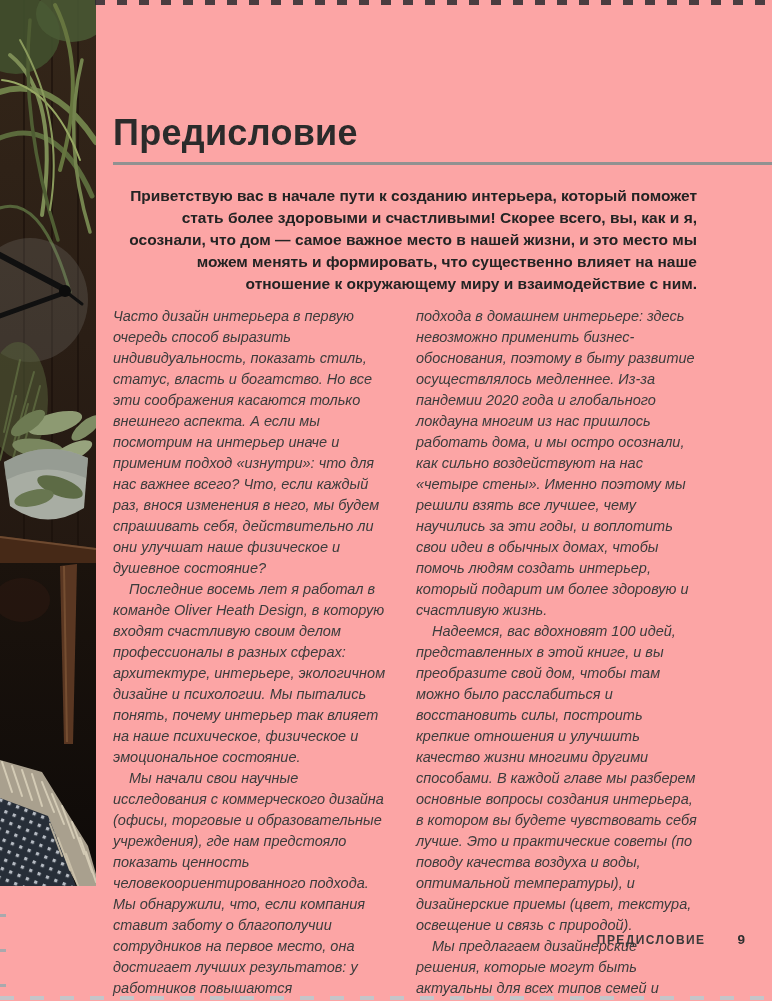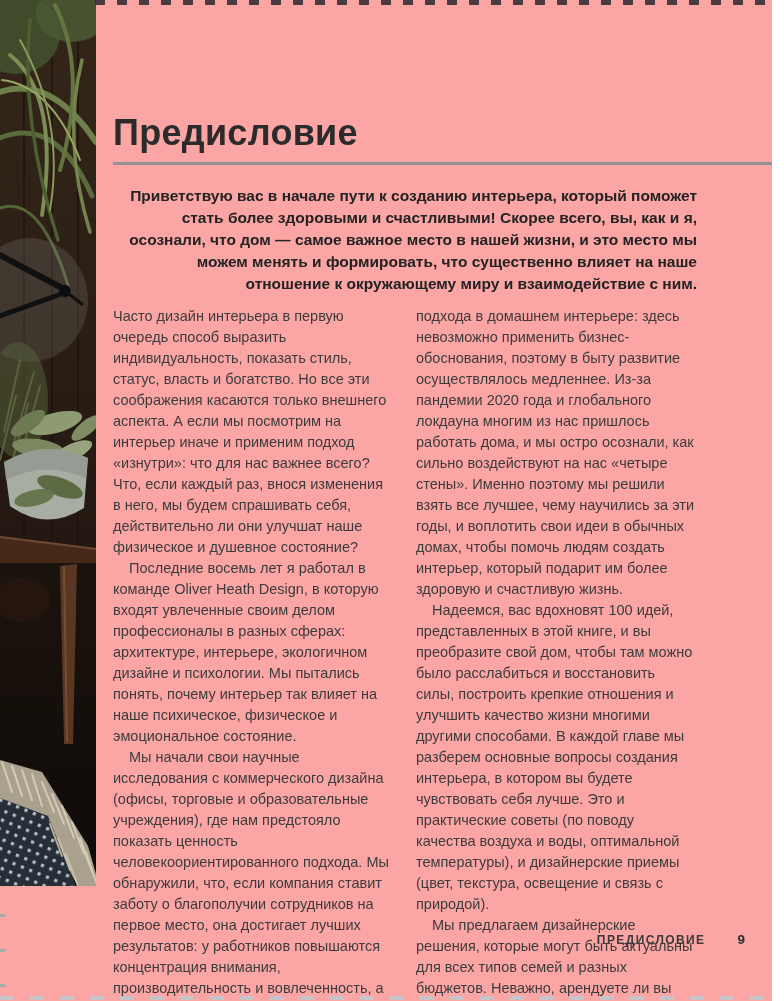--- a/index.html
+++ b/index.html
@@ -28,21 +28,21 @@
   .rule{position:absolute;left:113px;top:162px;width:671px;height:3px;background:#919191;}
   .intro{
     position:absolute;left:113px;top:185px;width:584px;margin:0;
     font-size:15.5px;line-height:22px;font-weight:bold;color:#232323;text-align:right;
   }
   .columns{
     position:absolute;left:113px;top:306px;width:584px;
     display:flex;gap:22px;
   }
   .column{width:281px;font-size:14.5px;line-height:21px;color:#3c3c3c;}
-  .column p{margin:0;}
+  .column p{margin:0;font-style:italic;}
   .column p.indent{text-indent:16px;}
   .footer{
     position:absolute;top:932px;left:113px;width:632px;
     display:flex;justify-content:flex-end;align-items:baseline;gap:32px;
   }
   .footer-label{font-size:12px;font-weight:bold;letter-spacing:1.4px;color:#3b3b3b;}
   .footer-page{font-size:13.5px;font-weight:bold;color:#2e2e2e;}
 </style>
 </head>
 <body>
@@ -150,21 +150,21 @@
   <div class="left-tick" style="top:984px"></div>
 
   <h1 class="title">Предисловие</h1>
   <div class="rule"></div>
 
   <p class="intro">Приветствую вас в начале пути к созданию интерьера, который поможет стать более здоровыми и счастливыми! Скорее всего, вы, как и я, осознали, что дом — самое важное место в нашей жизни, и это место мы можем менять и формировать, что существенно влияет на наше отношение к окружающему миру и взаимодействие с ним.</p>
 
   <div class="columns">
     <div class="column">
         <p>Часто дизайн интерьера в первую очередь способ выразить индивидуальность, показать стиль, статус, власть и богатство. Но все эти соображения касаются только внешнего аспекта. А если мы посмотрим на интерьер иначе и применим подход «изнутри»: что для нас важнее всего? Что, если каждый раз, внося изменения в него, мы будем спрашивать себя, действительно ли они улучшат наше физическое и душевное состояние?</p>
-        <p class="indent">Последние восемь лет я работал в команде Oliver Heath Design, в которую входят увлеченные своим делом профессионалы в разных сферах: архитектуре, интерьере, экологичном дизайне и психологии. Мы пытались понять, почему интерьер так влияет на наше психическое, физическое и эмоциональное состояние.</p>
+        <p class="indent">Последние восемь лет я работал в команде Oliver Heath Design, в которую входят счастливую своим делом профессионалы в разных сферах: архитектуре, интерьере, экологичном дизайне и психологии. Мы пытались понять, почему интерьер так влияет на наше психическое, физическое и эмоциональное состояние.</p>
         <p class="indent">Мы начали свои научные исследования с коммерческого дизайна (офисы, торговые и образовательные учреждения), где нам предстояло показать ценность человекоориентированного подхода. Мы обнаружили, что, если компания ставит заботу о благополучии сотрудников на первое место, она достигает лучших результатов: у работников повышаются концентрация внимания, производительность и вовлеченность, а за счет снижения текучки кадров и количества прогулов сокращаются затраты.</p>
       </div>
     <div class="column">
         <p>подхода в домашнем интерьере: здесь невозможно применить бизнес-обоснования, поэтому в быту развитие осуществлялось медленнее. Из-за пандемии 2020 года и глобального локдауна многим из нас пришлось работать дома, и мы остро осознали, как сильно воздействуют на нас «четыре стены». Именно поэтому мы решили взять все лучшее, чему научились за эти годы, и воплотить свои идеи в обычных домах, чтобы помочь людям создать интерьер, который подарит им более здоровую и счастливую жизнь.</p>
         <p class="indent">Надеемся, вас вдохновят 100 идей, представленных в этой книге, и вы преобразите свой дом, чтобы там можно было расслабиться и восстановить силы, построить крепкие отношения и улучшить качество жизни многими другими способами. В каждой главе мы разберем основные вопросы создания интерьера, в котором вы будете чувствовать себя лучше. Это и практические советы (по поводу качества воздуха и воды, оптимальной температуры), и дизайнерские приемы (цвет, текстура, освещение и связь с природой).</p>
         <p class="indent">Мы предлагаем дизайнерские решения, которые могут быть актуальны для всех типов семей и разных бюджетов. Неважно, арендуете ли вы жилье, покупаете свой первый дом или делаете ремонт, в ваших силах улучшить интерьер, чтобы вы и ваша семья жили более счастливо и здорово, и в нашей книге вы найдете способы этого добиться!</p>
       </div>
   </div>
 
   <div class="footer">

